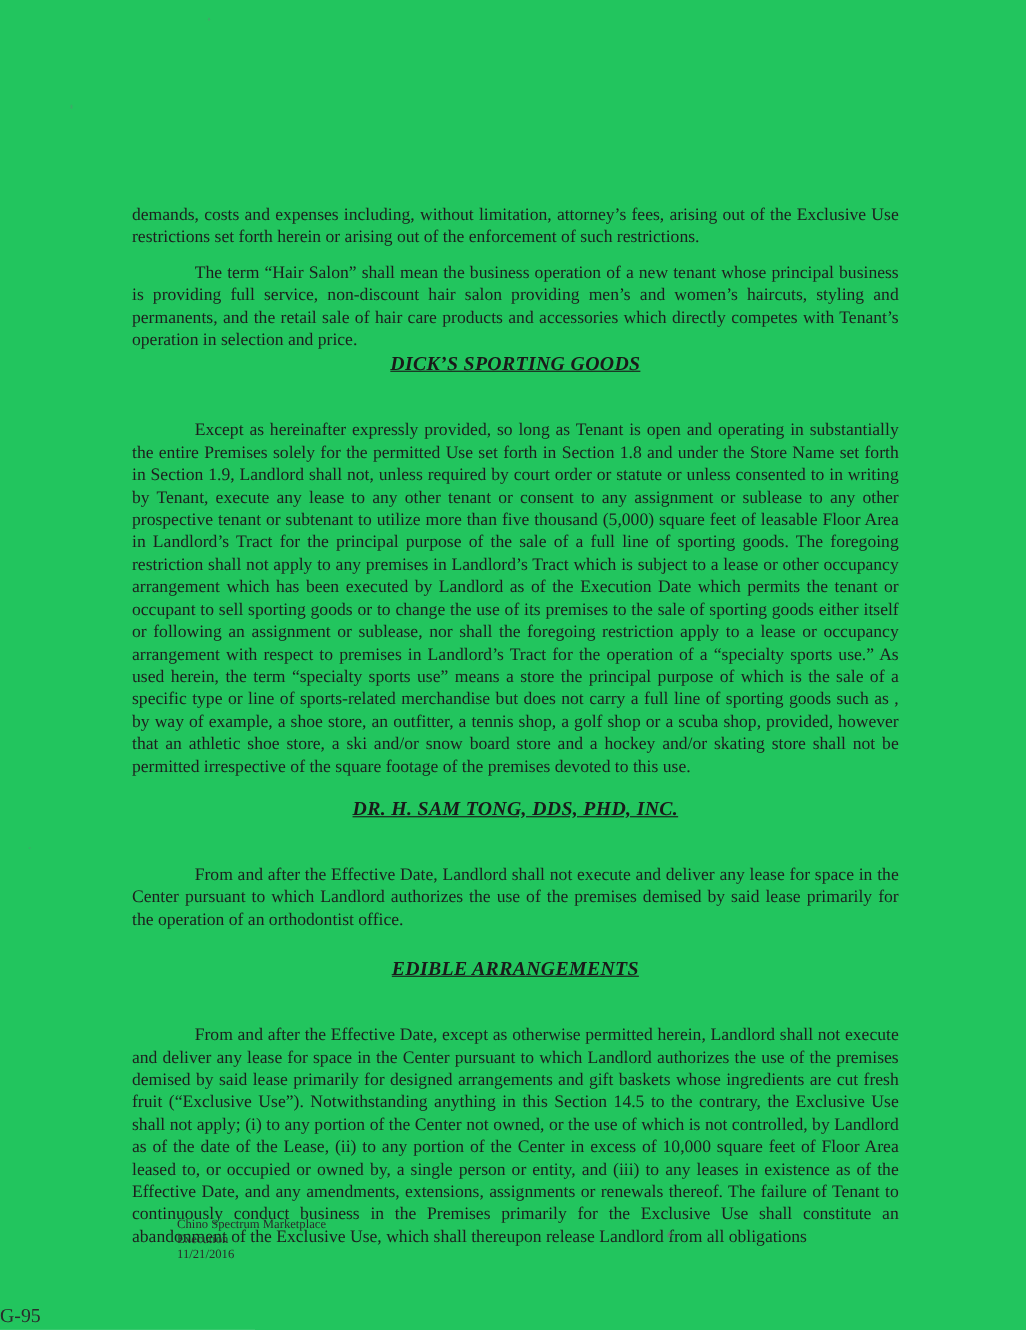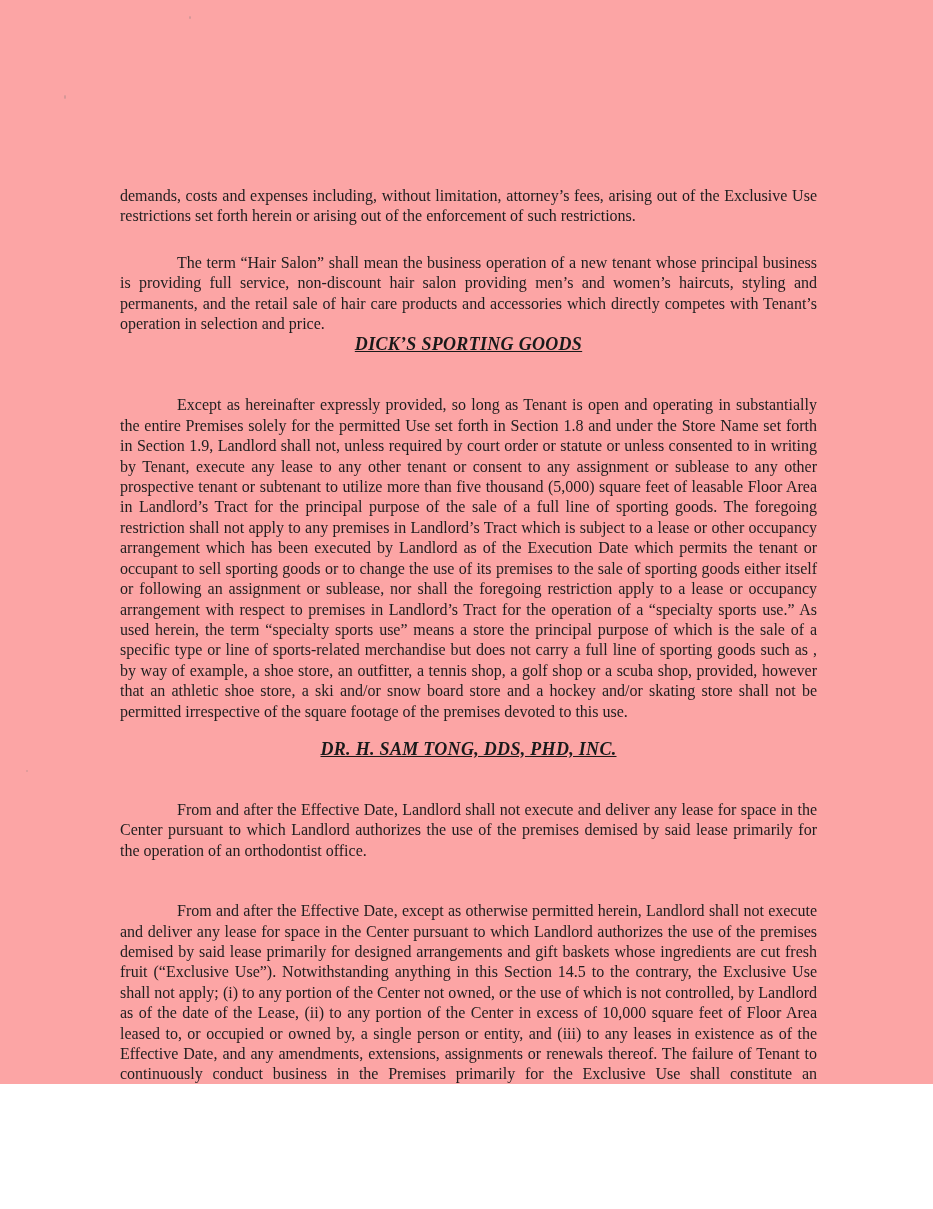--- a/index.html
+++ b/index.html
@@ -1,40 +1,40 @@
 <!DOCTYPE html>
 <html><head>
 <meta charset="utf-8">
 <style>
   * { box-sizing: border-box; }
   html, body { margin: 0; padding: 0; background: #ffffff; }
   .page {
     position: relative;
     width: 933px;
-    height: 1084px;
-    background: #fca5a5;
+    height: 1209px;
+    background: #22c55e;
     overflow: hidden;
     font-family: "Liberation Serif", "DejaVu Serif", serif;
     color: #1e1e1e;
   }
   .content {
     position: absolute;
     left: 120px;
     top: 186px;
     width: 697px;
   }
   .body-text {
     margin: 0;
     font-size: 16px;
     line-height: 20.4px;
     text-align: justify;
     color: #1e1e1e;
   }
   .indent { text-indent: 57px; margin-top: 40px; }
-  .mt-para { margin-top: 26px; }
+  .mt-para { margin-top: 12px; }
   .section-heading {
     margin: 0;
     text-align: center;
     font-size: 18px;
     font-weight: bold;
     font-style: italic;
     text-decoration: underline;
     letter-spacing: 0.3px;
     color: #1a1a1a;
   }
@@ -81,20 +81,21 @@
     <p class="body-text indent mt-para">The term “Hair Salon” shall mean the business operation of a new tenant whose principal business is providing full service, non-discount hair salon providing men’s and women’s haircuts, styling and permanents, and the retail sale of hair care products and accessories which directly competes with Tenant’s operation in selection and price.</p>
 
     <h2 class="section-heading h-dicks">DICK’S SPORTING GOODS</h2>
 
     <p class="body-text indent">Except as hereinafter expressly provided, so long as Tenant is open and operating in substantially the entire Premises solely for the permitted Use set forth in Section 1.8 and under the Store Name set forth in Section 1.9, Landlord shall not, unless required by court order or statute or unless consented to in writing by Tenant, execute any lease to any other tenant or consent to any assignment or sublease to any other prospective tenant or subtenant to utilize more than five thousand (5,000) square feet of leasable Floor Area in Landlord’s Tract for the principal purpose of the sale of a full line of sporting goods. The foregoing restriction shall not apply to any premises in Landlord’s Tract which is subject to a lease or other occupancy arrangement which has been executed by Landlord as of the Execution Date which permits the tenant or occupant to sell sporting goods or to change the use of its premises to the sale of sporting goods either itself or following an assignment or sublease, nor shall the foregoing restriction apply to a lease or occupancy arrangement with respect to premises in Landlord’s Tract for the operation of a “specialty sports use.” As used herein, the term “specialty sports use” means a store the principal purpose of which is the sale of a specific type or line of sports-related merchandise but does not carry a full line of sporting goods such as , by way of example, a shoe store, an outfitter, a tennis shop, a golf shop or a scuba shop, provided, however that an athletic shoe store, a ski and/or snow board store and a hockey and/or skating store shall not be permitted irrespective of the square footage of the premises devoted to this use.</p>
 
     <h2 class="section-heading h-tong">DR. H. SAM TONG, DDS, PHD, INC.</h2>
 
     <p class="body-text indent">From and after the Effective Date, Landlord shall not execute and deliver any lease for space in the Center pursuant to which Landlord authorizes the use of the premises demised by said lease primarily for the operation of an orthodontist office.</p>
 
+    <h2 class="section-heading h-edible">EDIBLE ARRANGEMENTS</h2>
 
     <p class="body-text indent">From and after the Effective Date, except as otherwise permitted herein, Landlord shall not execute and deliver any lease for space in the Center pursuant to which Landlord authorizes the use of the premises demised by said lease primarily for designed arrangements and gift baskets whose ingredients are cut fresh fruit (“Exclusive Use”). Notwithstanding anything in this Section 14.5 to the contrary, the Exclusive Use shall not apply; (i) to any portion of the Center not owned, or the use of which is not controlled, by Landlord as of the date of the Lease, (ii) to any portion of the Center in excess of 10,000 square feet of Floor Area leased to, or occupied or owned by, a single person or entity, and (iii) to any leases in existence as of the Effective Date, and any amendments, extensions, assignments or renewals thereof. The failure of Tenant to continuously conduct business in the Premises primarily for the Exclusive Use shall constitute an abandonment of the Exclusive Use, which shall thereupon release Landlord from all obligations</p>
 
   </div>
 
   <div class="footer">
     <div>Chino Spectrum Marketplace</div>
     <div>Execution</div>
     <div>11/21/2016</div>
   </div>

